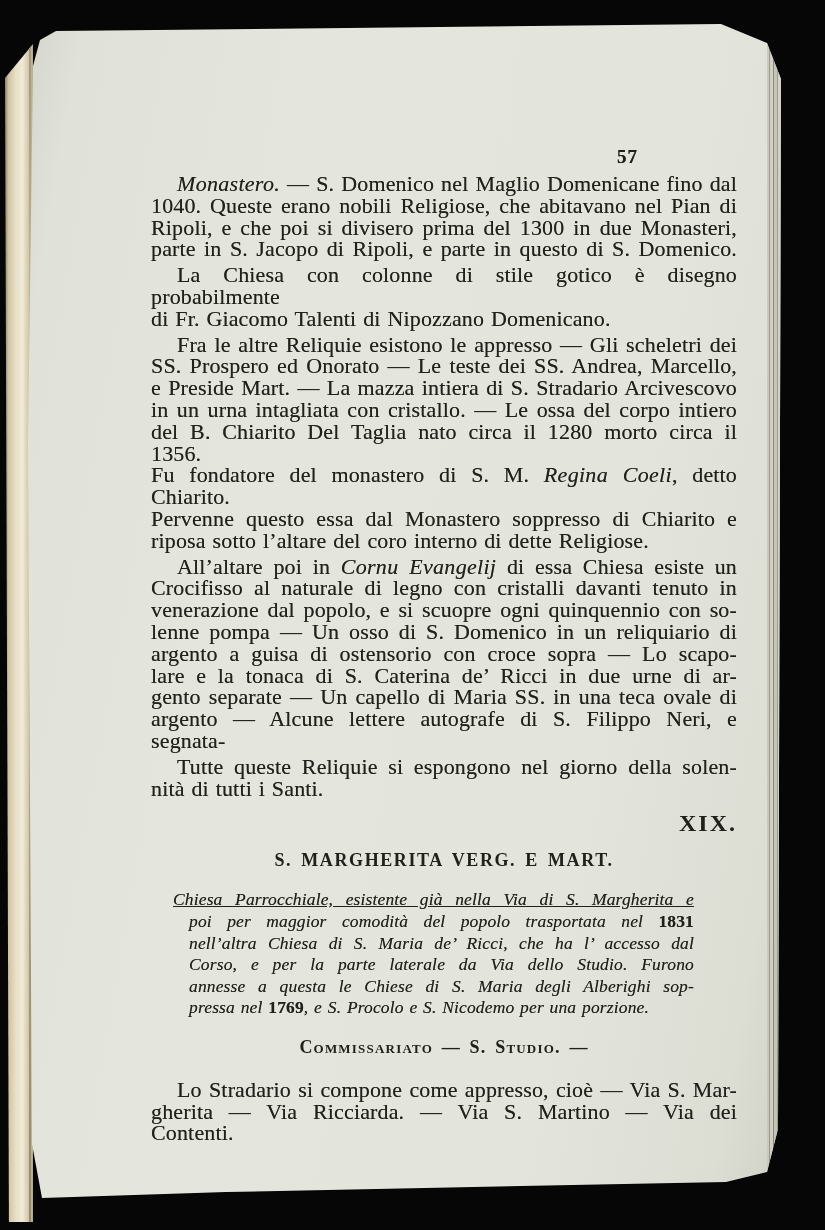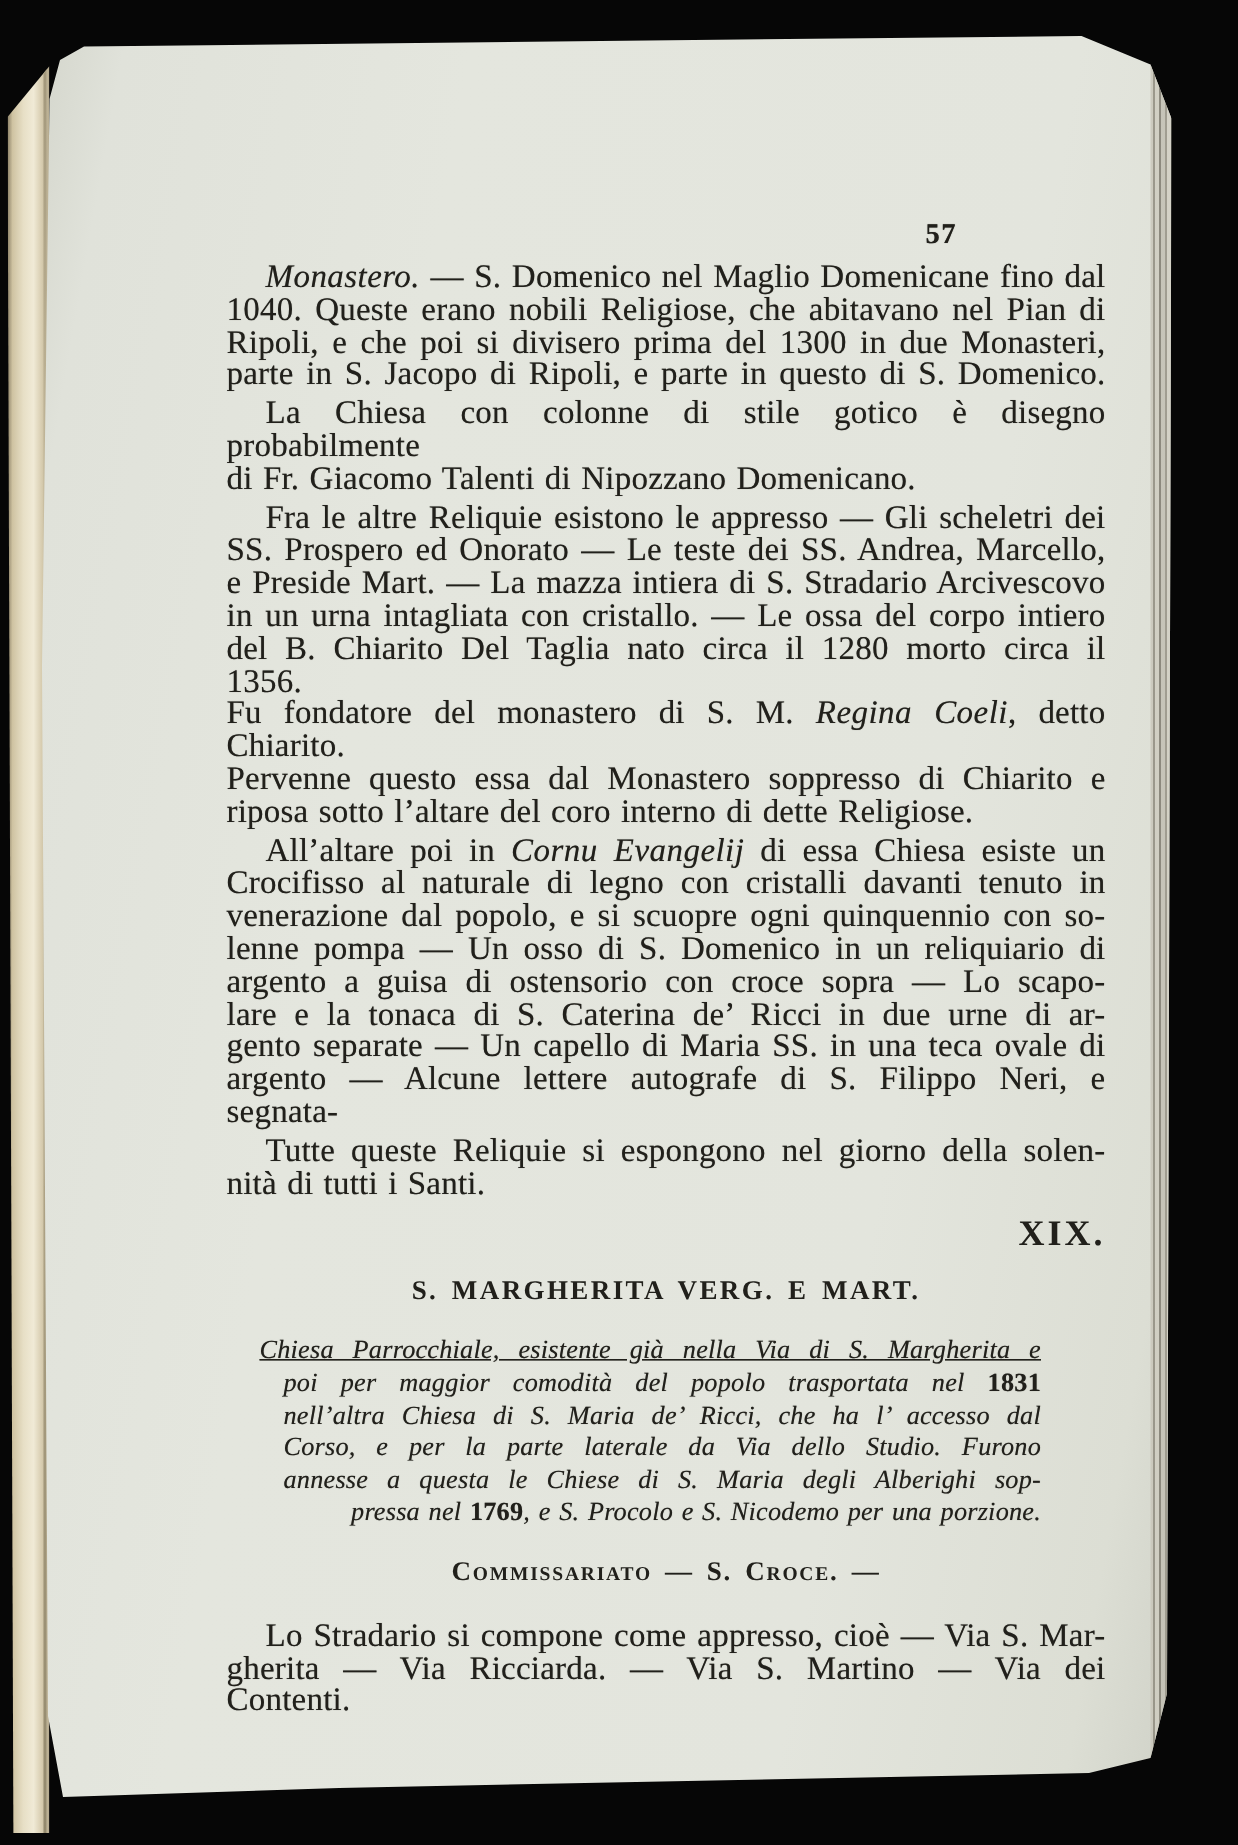--- a/index.html
+++ b/index.html
@@ -54,21 +54,21 @@
   .k-para{margin-top:4px;}
   .k-heading{
     margin-top:7px;text-align:right;font-weight:bold;font-size:24px;
     line-height:34px;letter-spacing:2px;
   }
   .k-subheading{
     margin-top:8px;text-align:center;font-weight:bold;font-size:18px;
     line-height:24px;letter-spacing:1.6px;word-spacing:3px;
   }
   .k-blockquote{margin-top:17px;margin-left:38px;width:505px;font-style:italic;}
-  .k-blockquote .line{font-size:17.5px;line-height:21.6px;text-align:right;}
+  .k-blockquote .line{font-size:17.5px;line-height:21.6px;}
   .k-blockquote .line.first{text-indent:-16px;text-decoration:underline;}
   .k-smallcaps{
     margin-top:17px;text-align:center;font-variant:small-caps;
     font-weight:bold;font-size:18px;line-height:22px;letter-spacing:1.2px;word-spacing:3px;
   }
   .k-para-last{margin-top:21px;}
   .up{font-style:normal;font-weight:bold;}
   i{letter-spacing:.3px;}
 </style>
 </head>
@@ -121,19 +121,19 @@
       <div class="k-heading">XIX.</div>
       <div class="k-subheading">S. MARGHERITA VERG. E MART.</div>
       <div class="k-blockquote">
         <div class="line j first">Chiesa Parrocchiale, esistente già nella Via di S. Margherita e</div>
         <div class="line j">poi per maggior comodità del popolo trasportata nel <span class="up">1831</span></div>
         <div class="line j">nell’altra Chiesa di S. Maria de’ Ricci, che ha l’ accesso dal</div>
         <div class="line j">Corso, e per la parte laterale da Via dello Studio. Furono</div>
         <div class="line j">annesse a questa le Chiese di S. Maria degli Alberighi sop-</div>
         <div class="line l">pressa nel <span class="up">1769</span>, e S. Procolo e S. Nicodemo per una porzione.</div>
       </div>
-      <div class="k-smallcaps">Commissariato — S. Croce. —</div>
+      <div class="k-smallcaps">Commissariato — S. Studio. —</div>
       <div class="k-para-last">
         <div class="line j ind">Lo Stradario si compone come appresso, cioè — Via S. Mar-</div>
         <div class="line j">gherita — Via Ricciarda. — Via S. Martino — Via dei Contenti.</div>
       </div>
     </div>
 </div>
 
 </body></html>

